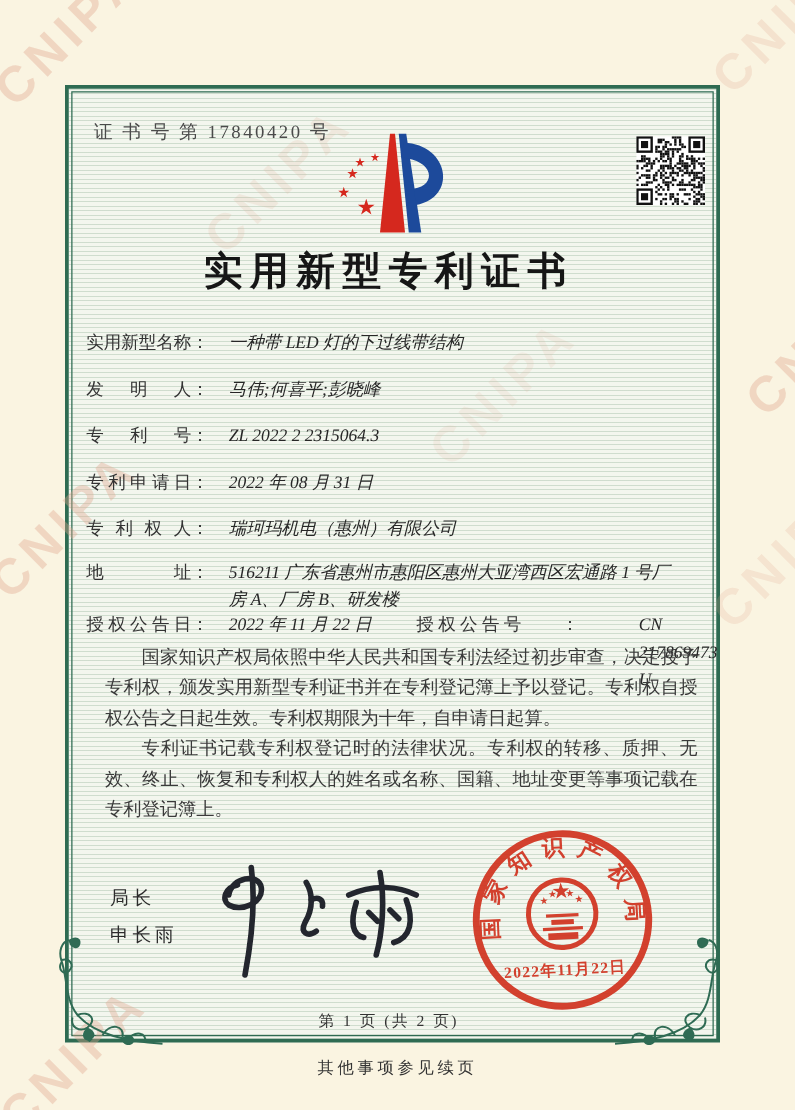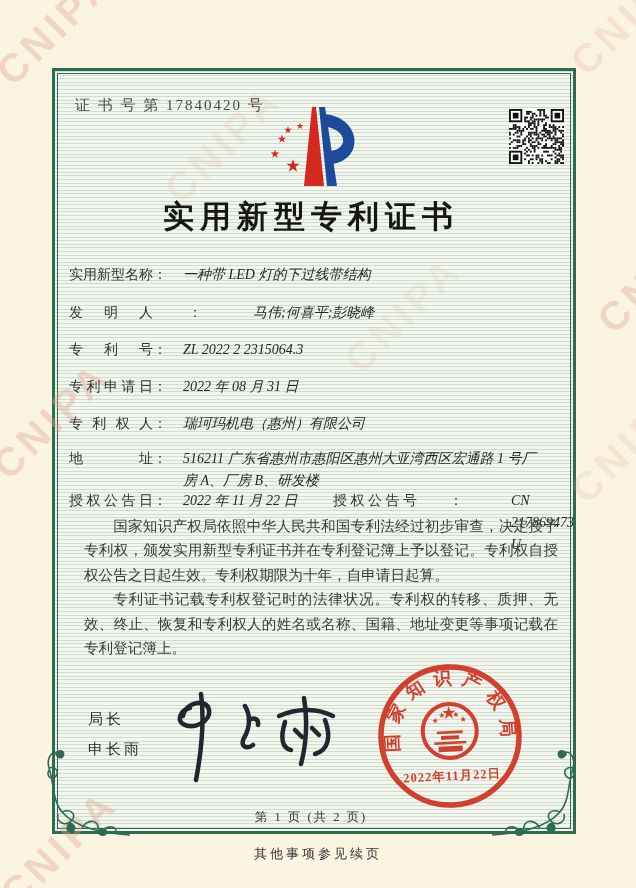--- a/index.html
+++ b/index.html
@@ -446,21 +446,21 @@
         <rect x="2" y="24" width="3" height="3" fill="#111"></rect>
       </svg>
 
     <div class="title">实用新型专利证书</div>
 
     <div class="field-row" style="top:264px;">
       <span class="flabel">实用新型名称</span>
         <span class="fcolon">：</span>
       <span class="fvalue">一种带 LED 灯的下过线带结构</span>
     </div>
-    <div class="field-row" style="top:302px;gap:35px;">
+    <div class="field-row" style="top:302px;">
       <span class="flabel">发明人</span>
         <span class="fcolon">：</span>
       <span class="fvalue">马伟;何喜平;彭晓峰</span>
     </div>
     <div class="field-row" style="top:339px;">
       <span class="flabel">专利号</span>
         <span class="fcolon">：</span>
       <span class="fvalue">ZL 2022 2 2315064.3</span>
     </div>
     <div class="field-row" style="top:376px;">

